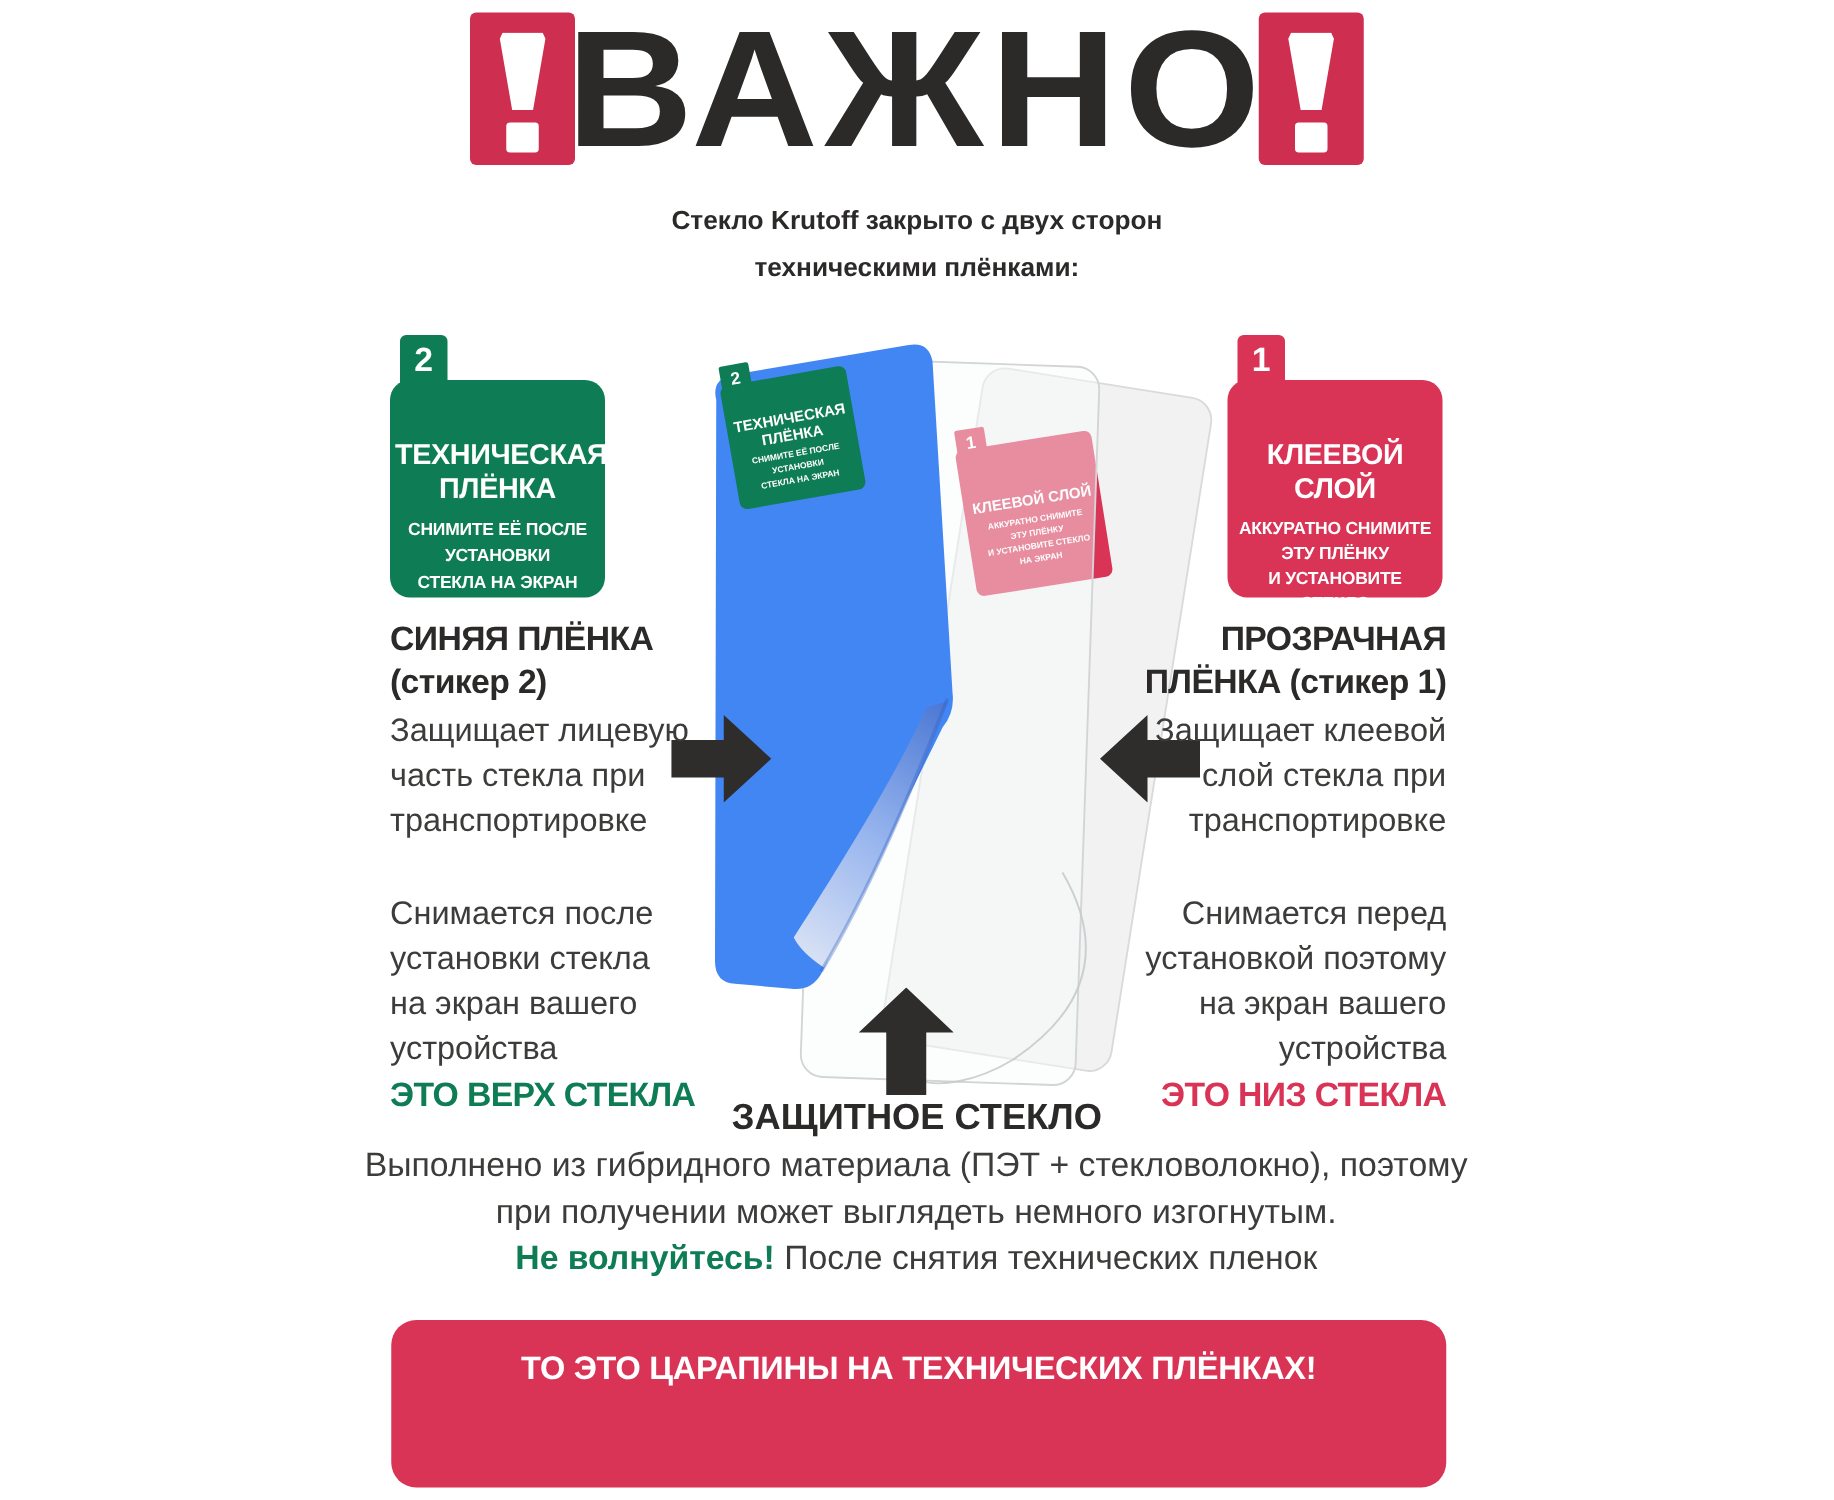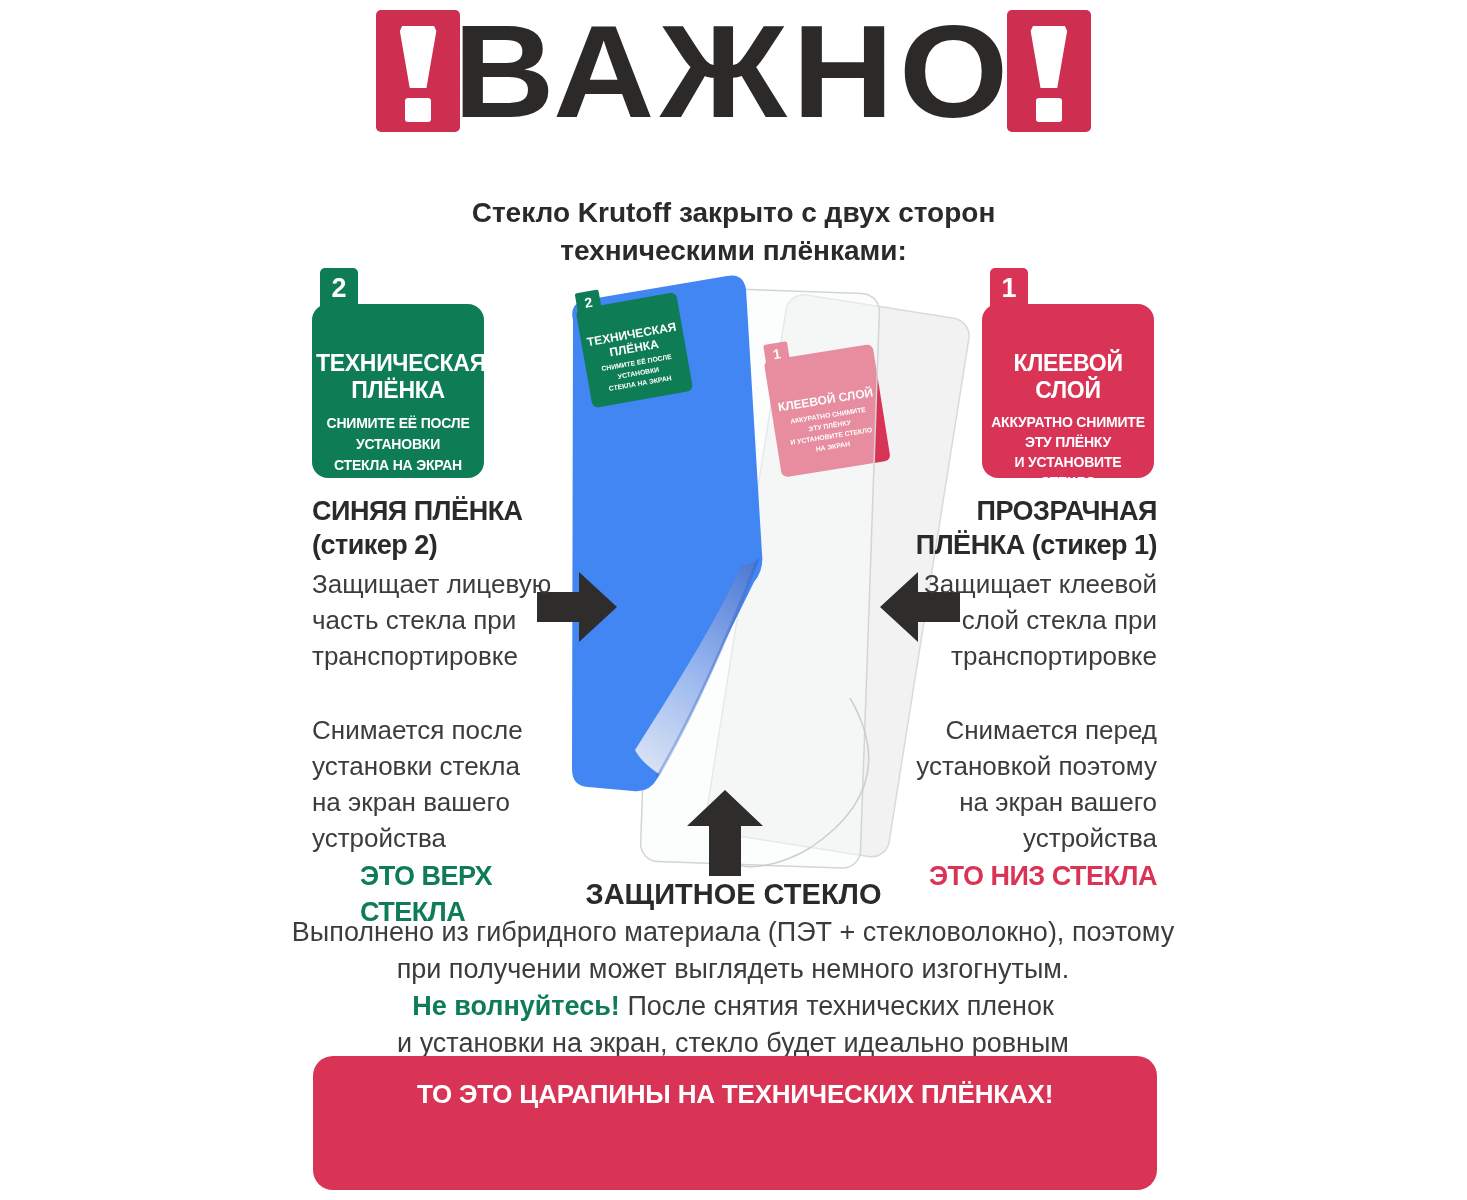--- a/index.html
+++ b/index.html
@@ -13,22 +13,22 @@
 
   
   .title-row{left:0;top:6px;width:1467px;display:flex;justify-content:center;align-items:center;gap:14px;}
   .excl-block{width:84px;height:122px;background:var(--crimson);border-radius:5px;position:relative;flex:0 0 auto;}
   .excl-stem{position:absolute;left:50%;top:16px;width:38px;height:62px;margin-left:-19px;background:#fff;
     clip-path:polygon(8% 0,92% 0,98% 8%,72% 100%,28% 100%,2% 8%);}
   .excl-dot{position:absolute;left:50%;top:88px;width:26px;height:24px;margin-left:-13px;background:#fff;border-radius:3px;}
   .title-word{font-size:130px;font-weight:800;color:var(--dark);letter-spacing:5px;line-height:1;
     transform:scale(1.08,1.02);transform-origin:center;white-space:nowrap;}
 
-  .subtitle{left:0;top:158px;width:1467px;text-align:center;font-size:28px;font-weight:bold;
-    color:var(--dark);line-height:38px;white-space:pre-line;margin-top:36px;}
+  .subtitle{left:0;top:158px;width:1467px;text-align:center;font-size:21px;font-weight:bold;
+    color:var(--dark);line-height:38px;white-space:pre-line;}
 
   
   .card{width:172px;}
   .card-tab{position:relative;margin-left:8px;width:38px;height:40px;border-radius:5px 5px 0 0;
     color:#fff;font-size:27px;font-weight:bold;display:flex;align-items:center;justify-content:center;}
   .card-body{position:relative;margin-top:-4px;width:172px;height:174px;border-radius:16px;color:#fff;
     text-align:center;box-sizing:border-box;padding:46px 4px 0 4px;}
   .card-green .card-tab,.card-green .card-body{background:var(--green);}
   .card-red .card-tab,.card-red .card-body{background:var(--crimson2);}
   .card-title{font-size:23px;font-weight:bold;line-height:27px;white-space:pre-line;letter-spacing:-0.3px;}
@@ -45,21 +45,21 @@
   .sticker-text{fill:#ffffff;font-weight:bold;text-anchor:middle;}
   .curl-line{fill:none;stroke:#c8cacc;stroke-width:1.5;opacity:0.9;}
   .arrow{fill:#2e2d2c;}
 
   
   .side-block{width:250px;color:var(--body);font-size:26px;line-height:36px;}
   .side-heading{font-size:27px;line-height:34px;font-weight:bold;color:var(--dark);white-space:pre-line;letter-spacing:-0.5px;}
   .side-body{white-space:pre-line;margin-top:4px;}
   .side-body2{white-space:pre-line;margin-top:38px;}
   .hl{font-weight:bold;font-size:27px;margin-top:2px;letter-spacing:-0.5px;}
-  .hl-green{color:var(--green);margin-left:48px;}
+  .hl-green{color:var(--green);}
   .hl-red{color:var(--crimson2);}
   .right-align{text-align:right;}
 
   
   .glass-heading{left:0;top:878px;width:1467px;text-align:center;font-size:29px;font-weight:bold;color:var(--dark);}
   .glass-text{left:283px;top:914px;width:900px;text-align:center;font-size:27px;line-height:37px;color:var(--body);}
   .glass-para{white-space:pre-line;}
   .warn{color:var(--green);font-weight:bold;}
 
   
@@ -188,20 +188,19 @@
 на экран вашего
 устройства</div>
     <div class="hl hl-red">ЭТО НИЗ СТЕКЛА</div>
   </div>
 
   <div class="abs glass-heading">ЗАЩИТНОЕ СТЕКЛО</div>
   <div class="abs glass-text">
     <div class="glass-para">Выполнено из гибридного материала (ПЭТ + стекловолокно), поэтому
 при получении может выглядеть немного изгогнутым.</div>
     <div><span class="warn">Не волнуйтесь!</span><span> После снятия технических пленок</span></div>
-    <div>и установки на экран, стекло будет идеально ровным</div>
   </div>
 
   <div class="abs banner">
     <div>ТО ЭТО ЦАРАПИНЫ НА ТЕХНИЧЕСКИХ ПЛЁНКАХ!</div>
   </div>
 
 </div>
 
 </body></html>

